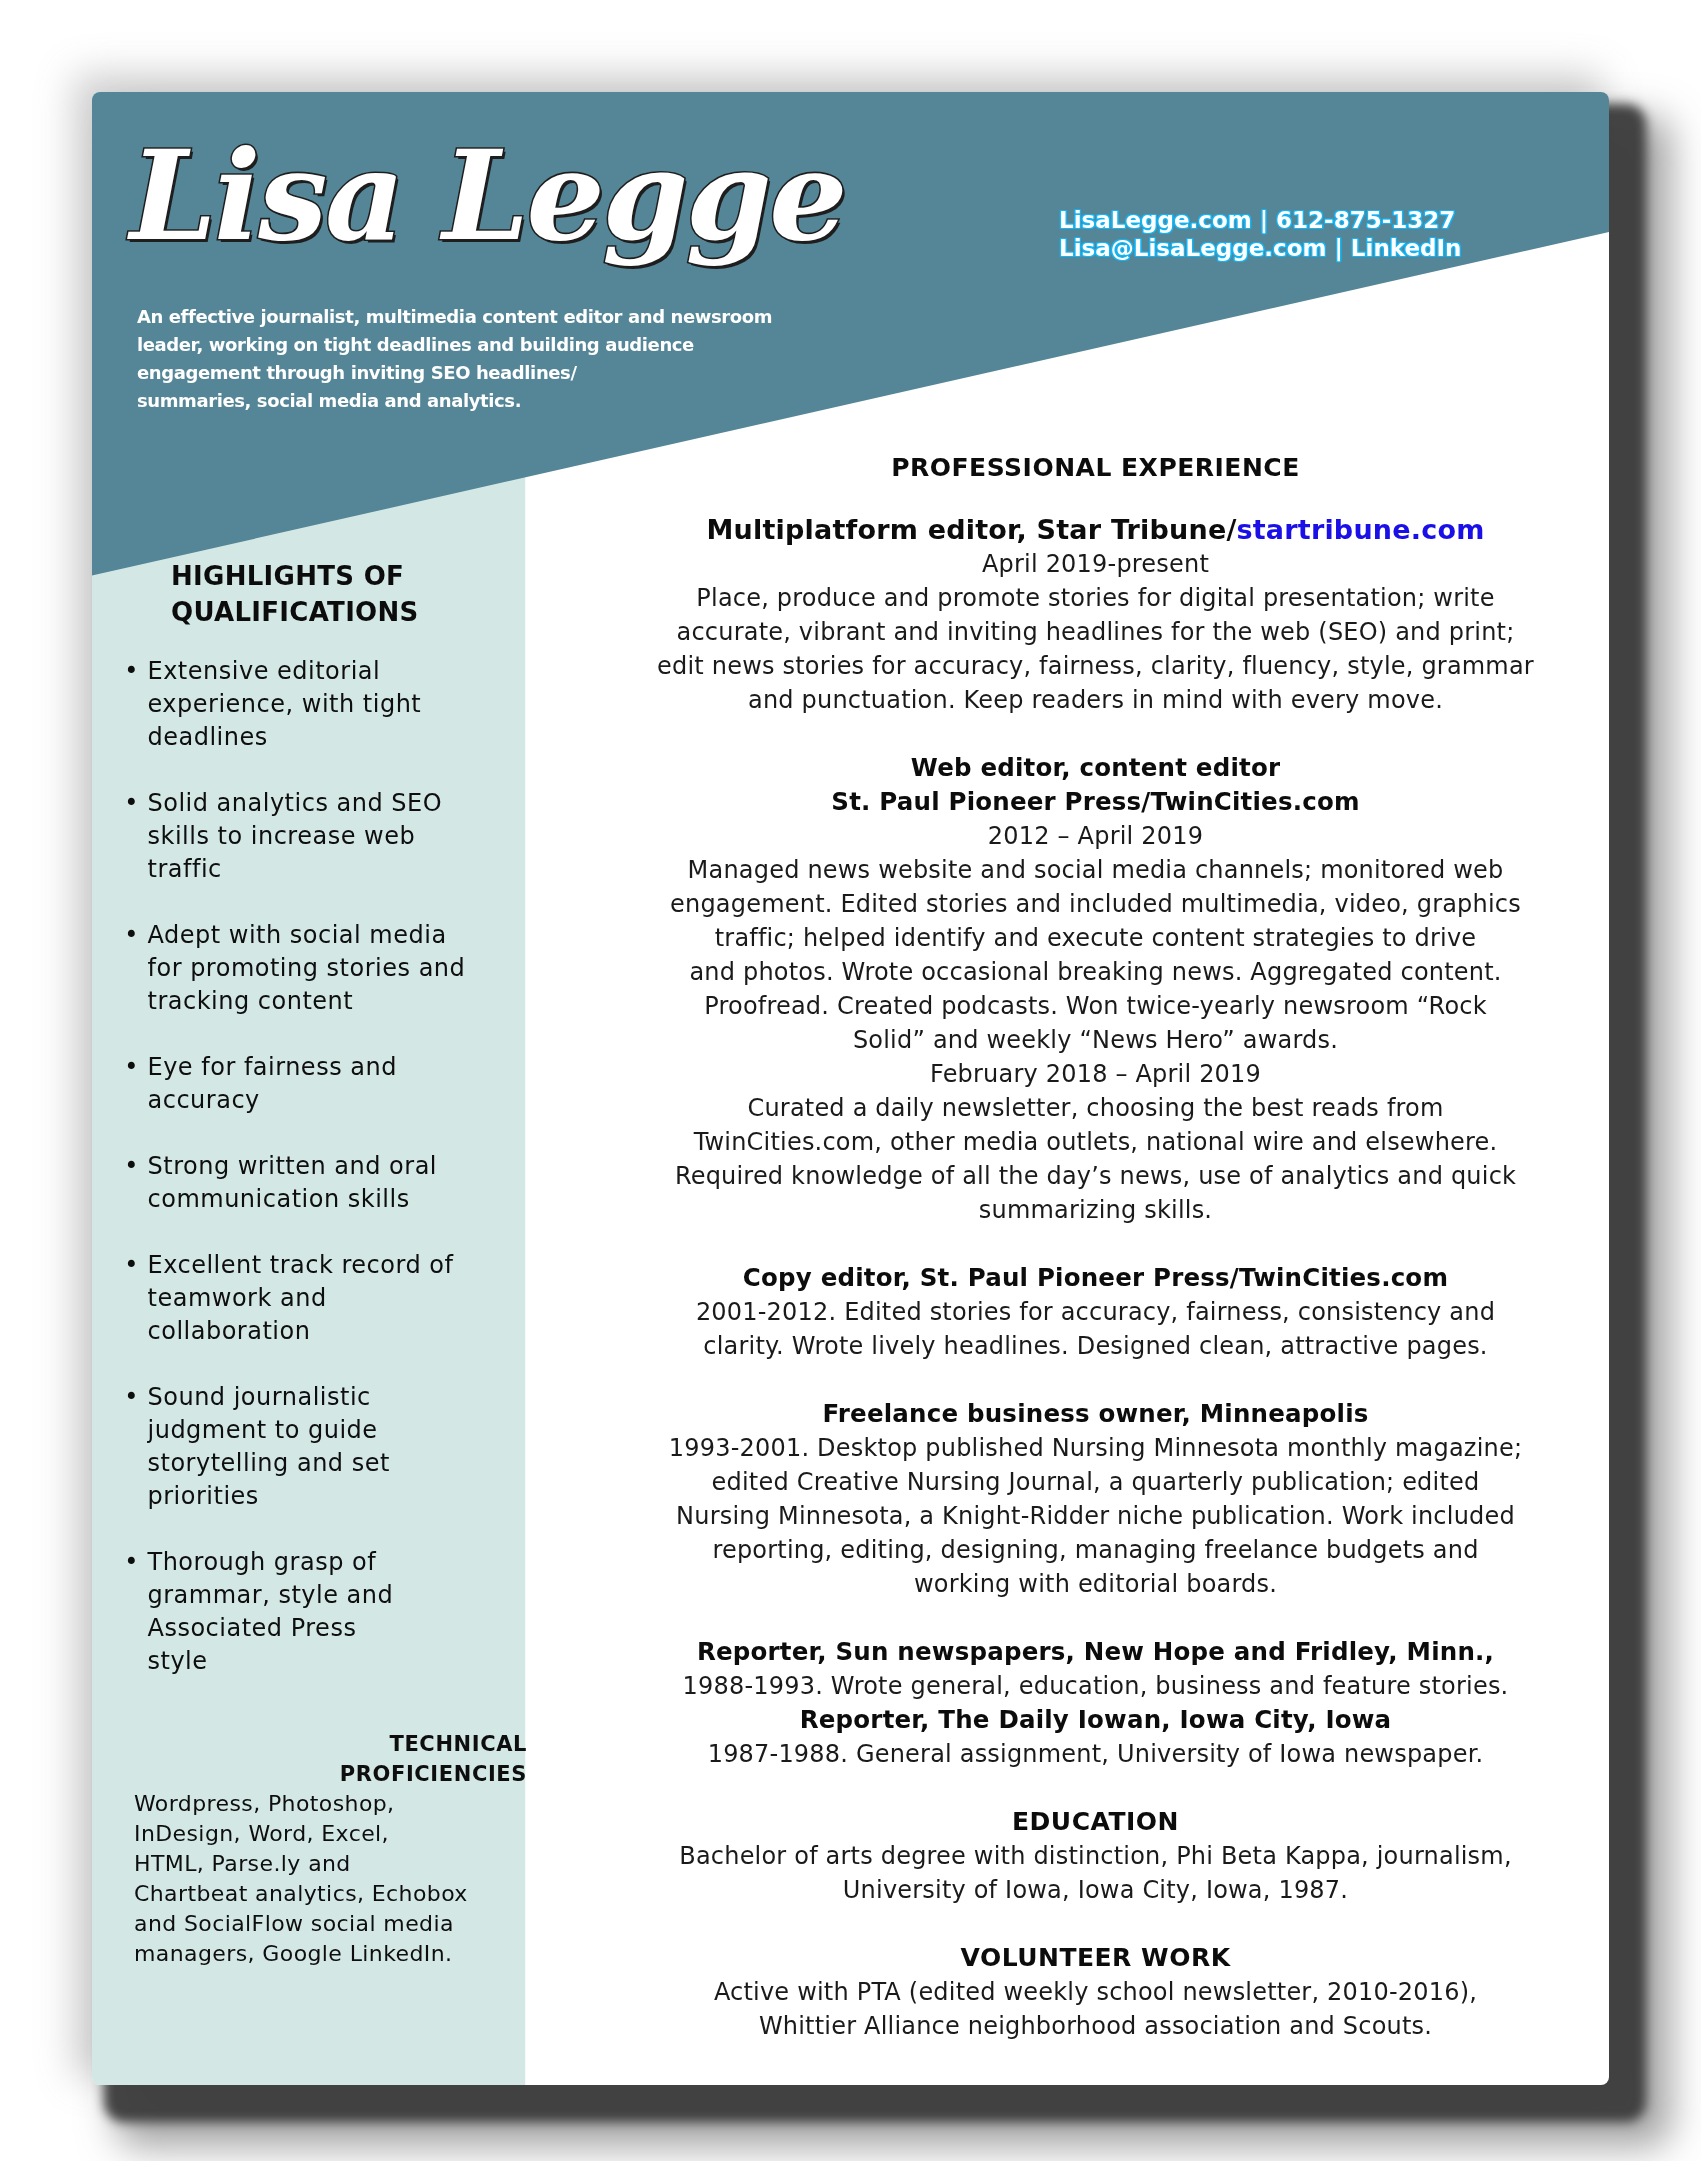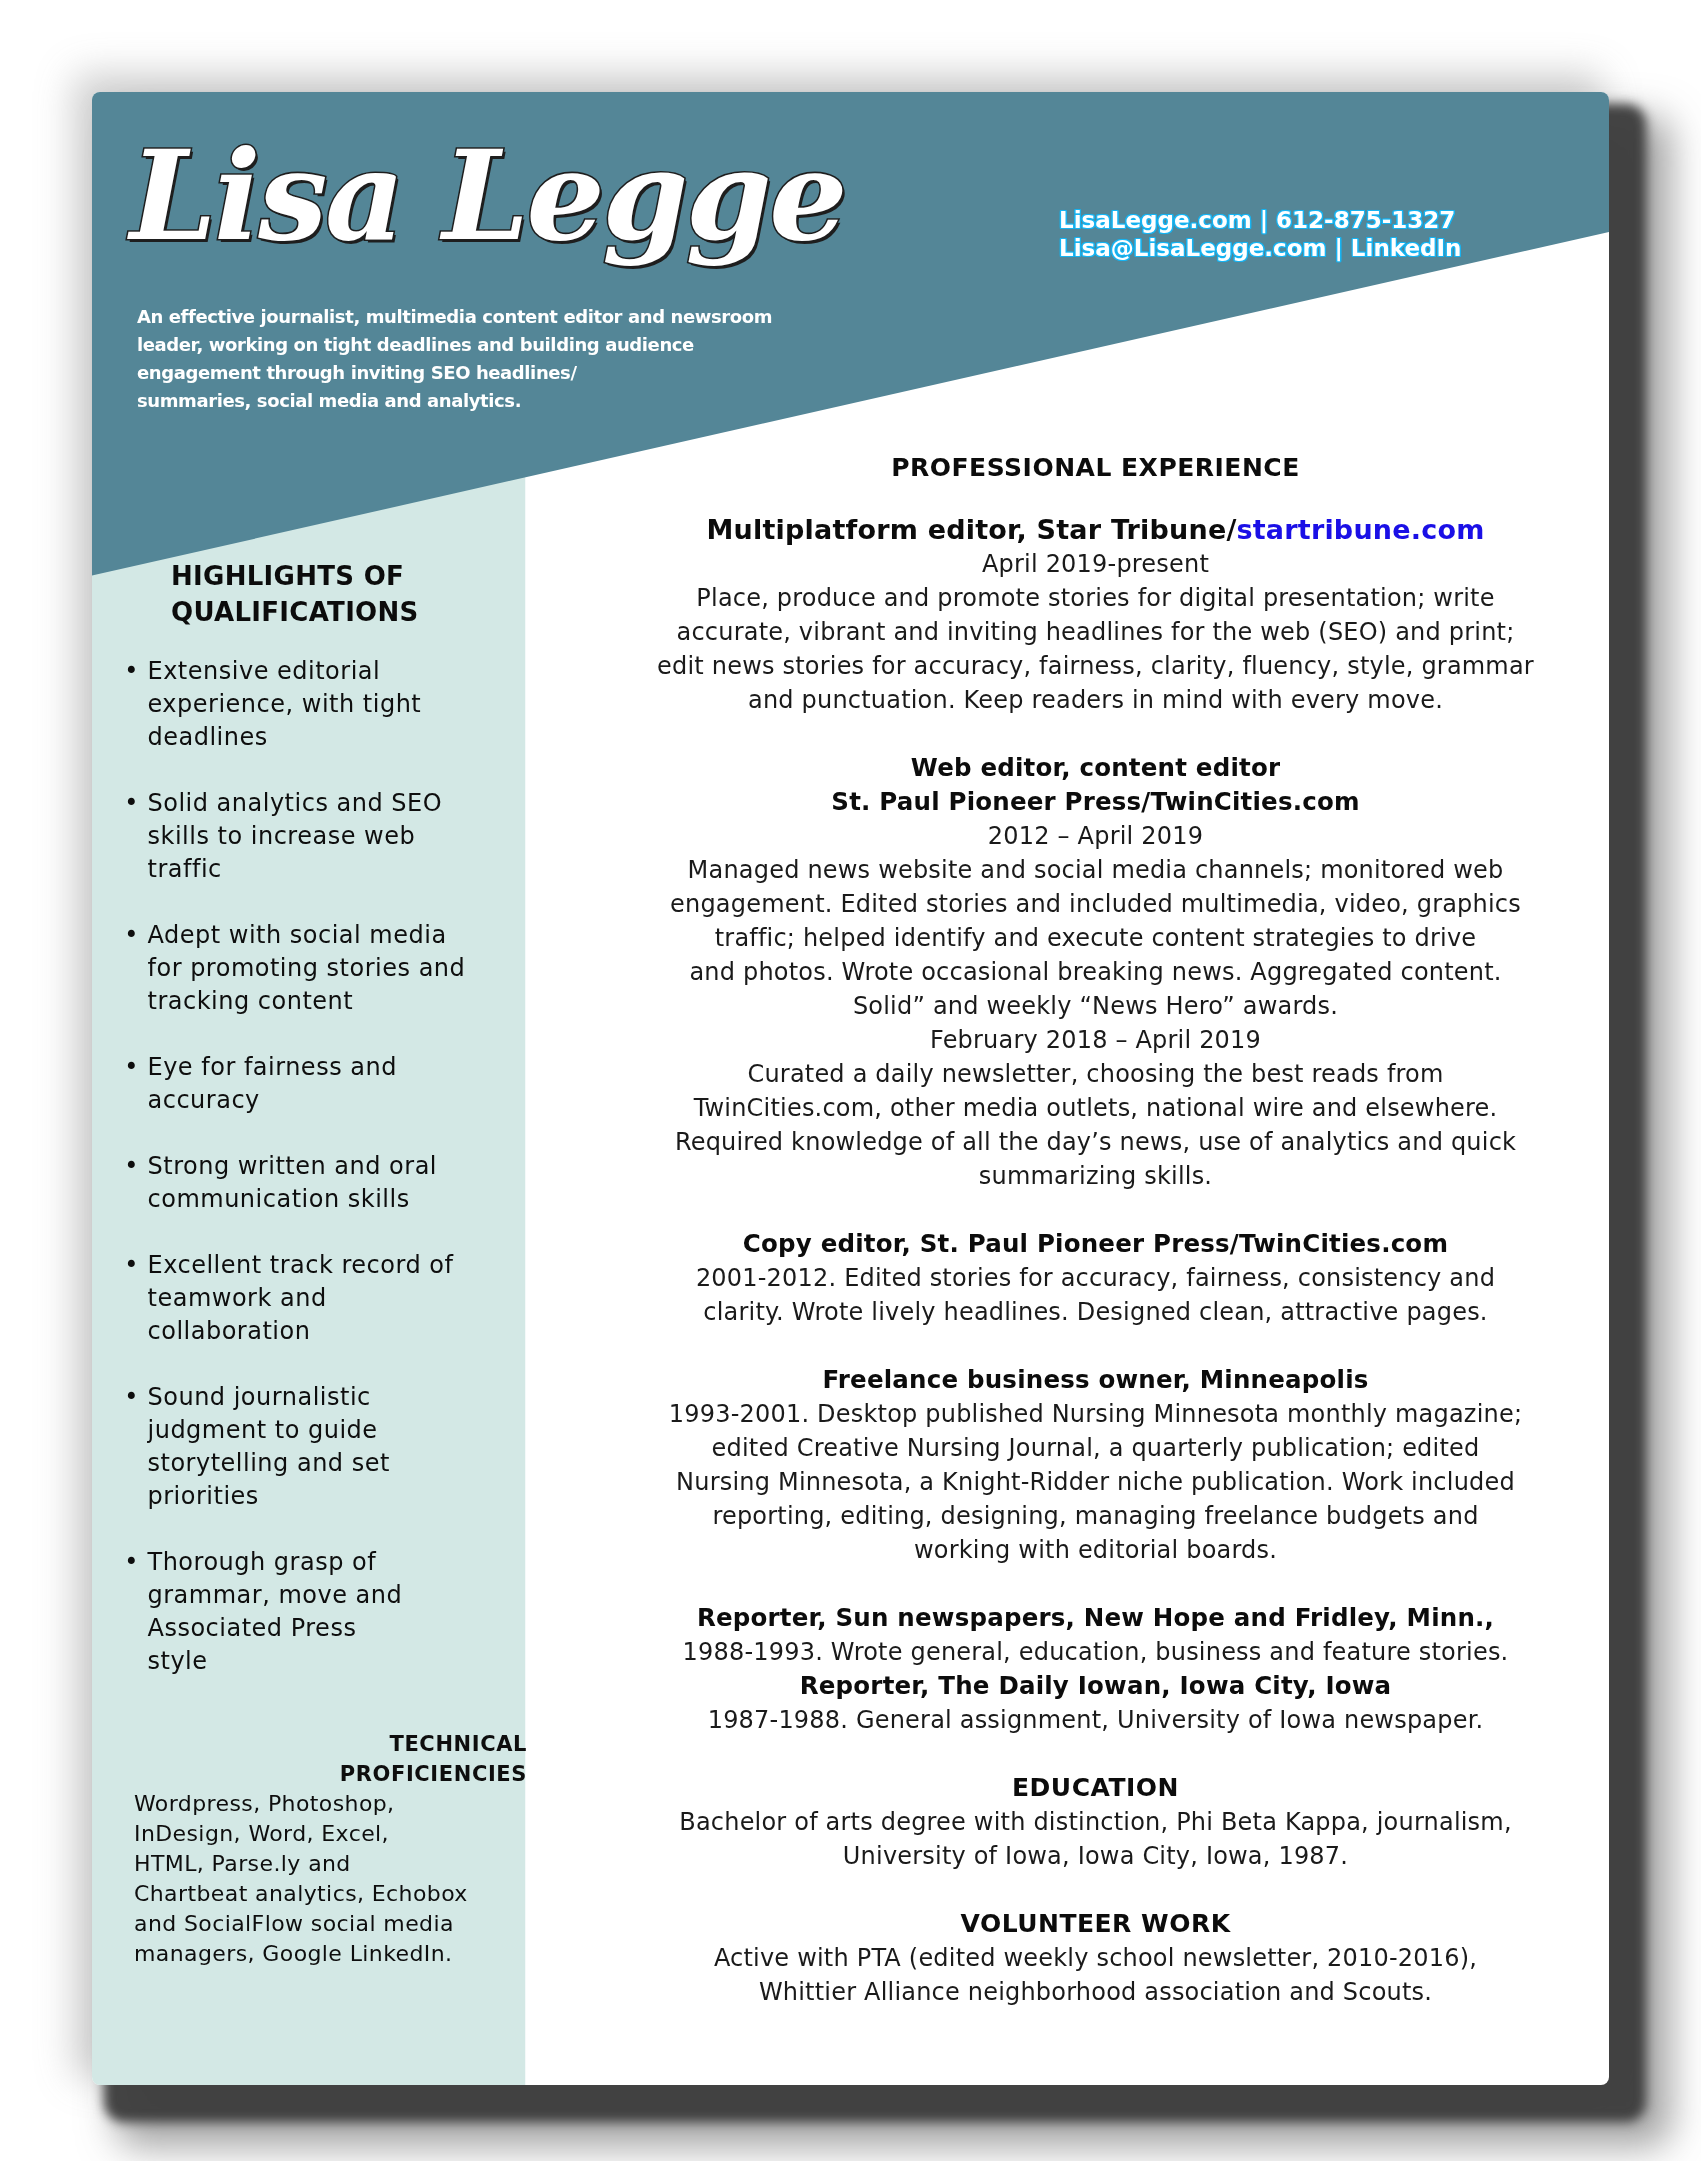--- a/index.html
+++ b/index.html
@@ -159,21 +159,21 @@
       <div class="bullet">
         <span class="dot">•</span>
         <span class="line">Sound journalistic</span>
         <span class="line">judgment to guide</span>
         <span class="line">storytelling and set</span>
         <span class="line">priorities</span>
       </div>
       <div class="bullet">
         <span class="dot">•</span>
         <span class="line">Thorough grasp of</span>
-        <span class="line">grammar, move and</span>
+        <span class="line">grammar, style and</span>
         <span class="line">Associated Press</span>
         <span class="line">style</span>
       </div>
     </div>
 
   <div class="tech">
     <div class="tech-title">
       <div>TECHNICAL</div>
       <div>PROFICIENCIES</div>
     </div>
@@ -205,20 +205,21 @@
 
     <div>
       <span class="line h">Web editor, content editor</span>
       <span class="line h">St. Paul Pioneer Press/TwinCities.com</span>
       <span class="line">2012 – April 2019</span>
       <div id="job1-desc">
           <span class="line">Managed news website and social media channels; monitored web</span>
           <span class="line">engagement. Edited stories and included multimedia, video, graphics</span>
           <span class="line">traffic; helped identify and execute content strategies to drive</span>
           <span class="line">and photos. Wrote occasional breaking news. Aggregated content.</span>
+          <span class="line">Proofread. Created podcasts. Won twice-yearly newsroom “Rock</span>
           <span class="line">Solid” and weekly “News Hero” awards.</span>
         </div>
       <span class="line">February 2018 – April 2019</span>
       <div id="job1-desc2">
           <span class="line">Curated a daily newsletter, choosing the best reads from</span>
           <span class="line">TwinCities.com, other media outlets, national wire and elsewhere.</span>
           <span class="line">Required knowledge of all the day’s news, use of analytics and quick</span>
           <span class="line">summarizing skills.</span>
         </div>
     </div>

